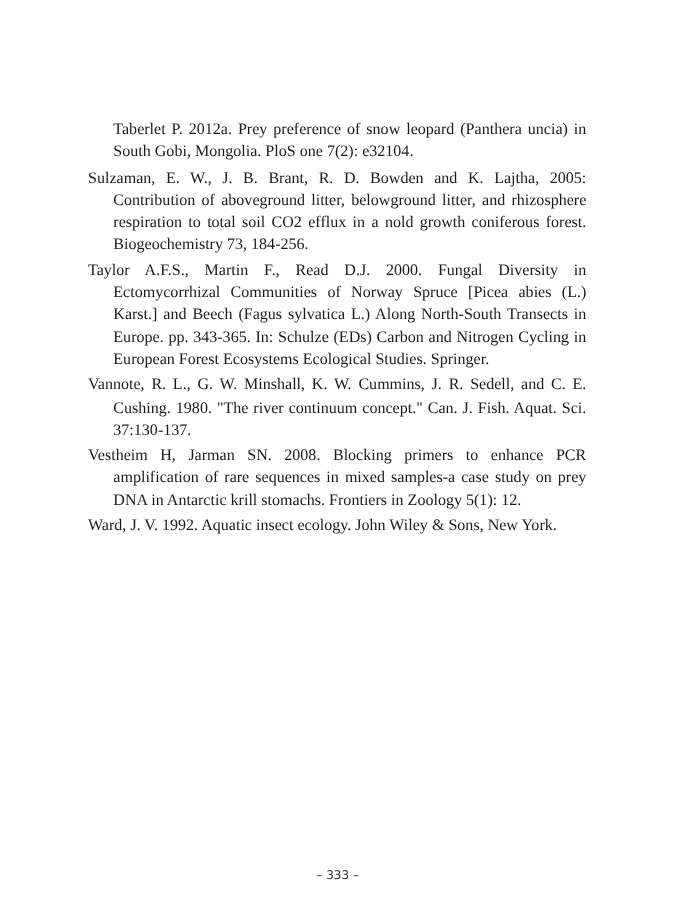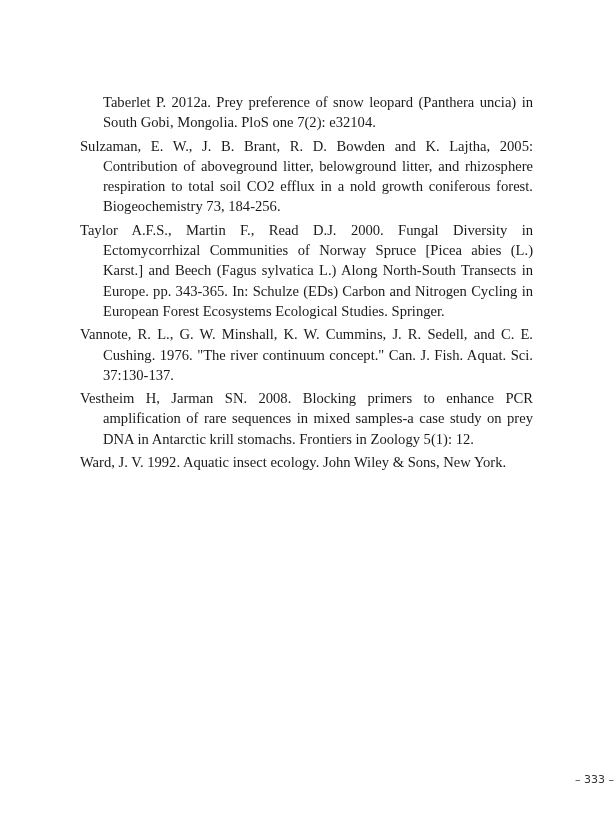--- a/index.html
+++ b/index.html
@@ -9,21 +9,21 @@
     }
     body {
       width: 614px;
       height: 840px;
       position: relative;
       overflow: hidden;
     }
     .page {
       position: absolute;
       left: 0;
-      top: 0;
+      top: 16px;
       width: 614px;
       height: 644px;
       background: #ffffff;
     }
     .refs {
       position: absolute;
       left: 80px;
       top: 92px;
       width: 453px;
       margin: 0;
@@ -42,32 +42,32 @@
       text-align-last: left;
     }
     .ref.continued {
       text-indent: 0;
     }
     .page-number {
       position: absolute;
       left: 0;
       width: 614px;
       top: 773px;
-      text-align: right;
+      text-align: center;
       font-family: "DejaVu Sans", "Liberation Sans", sans-serif;
       font-size: 11px;
       color: #333333;
     }
   </style>
 </head>
 <body>
 
 <div class="page">
   <ul class="refs">
     <li class="ref continued">Taberlet P. 2012a. Prey preference of snow leopard (Panthera uncia) in South Gobi, Mongolia. PloS one 7(2): e32104.</li>
     <li class="ref">Sulzaman, E. W., J. B. Brant, R. D. Bowden and K. Lajtha, 2005: Contribution of aboveground litter, belowground litter, and rhizosphere respiration to total soil CO2 efflux in a nold growth coniferous forest. Biogeochemistry 73, 184-256.</li>
     <li class="ref">Taylor A.F.S., Martin F., Read D.J. 2000. Fungal Diversity in Ectomycorrhizal Communities of Norway Spruce [Picea abies (L.) Karst.] and Beech (Fagus sylvatica L.) Along North-South Transects in Europe. pp. 343-365. In: Schulze (EDs) Carbon and Nitrogen Cycling in European Forest Ecosystems Ecological Studies. Springer.</li>
-    <li class="ref">Vannote, R. L., G. W. Minshall, K. W. Cummins, J. R. Sedell, and C. E. Cushing. 1976. "The river continuum concept." Can. J. Fish. Aquat. Sci. 37:130-137.</li>
+    <li class="ref">Vannote, R. L., G. W. Minshall, K. W. Cummins, J. R. Sedell, and C. E. Cushing. 1980. "The river continuum concept." Can. J. Fish. Aquat. Sci. 37:130-137.</li>
     <li class="ref">Vestheim H, Jarman SN. 2008. Blocking primers to enhance PCR amplification of rare sequences in mixed samples‐a case study on prey DNA in Antarctic krill stomachs. Frontiers in Zoology 5(1): 12.</li>
     <li class="ref">Ward, J. V. 1992. Aquatic insect ecology. John Wiley &amp; Sons, New York.</li>
   </ul>
   <div class="page-number">– 333 –</div>
 </div>
 
 </body></html>

